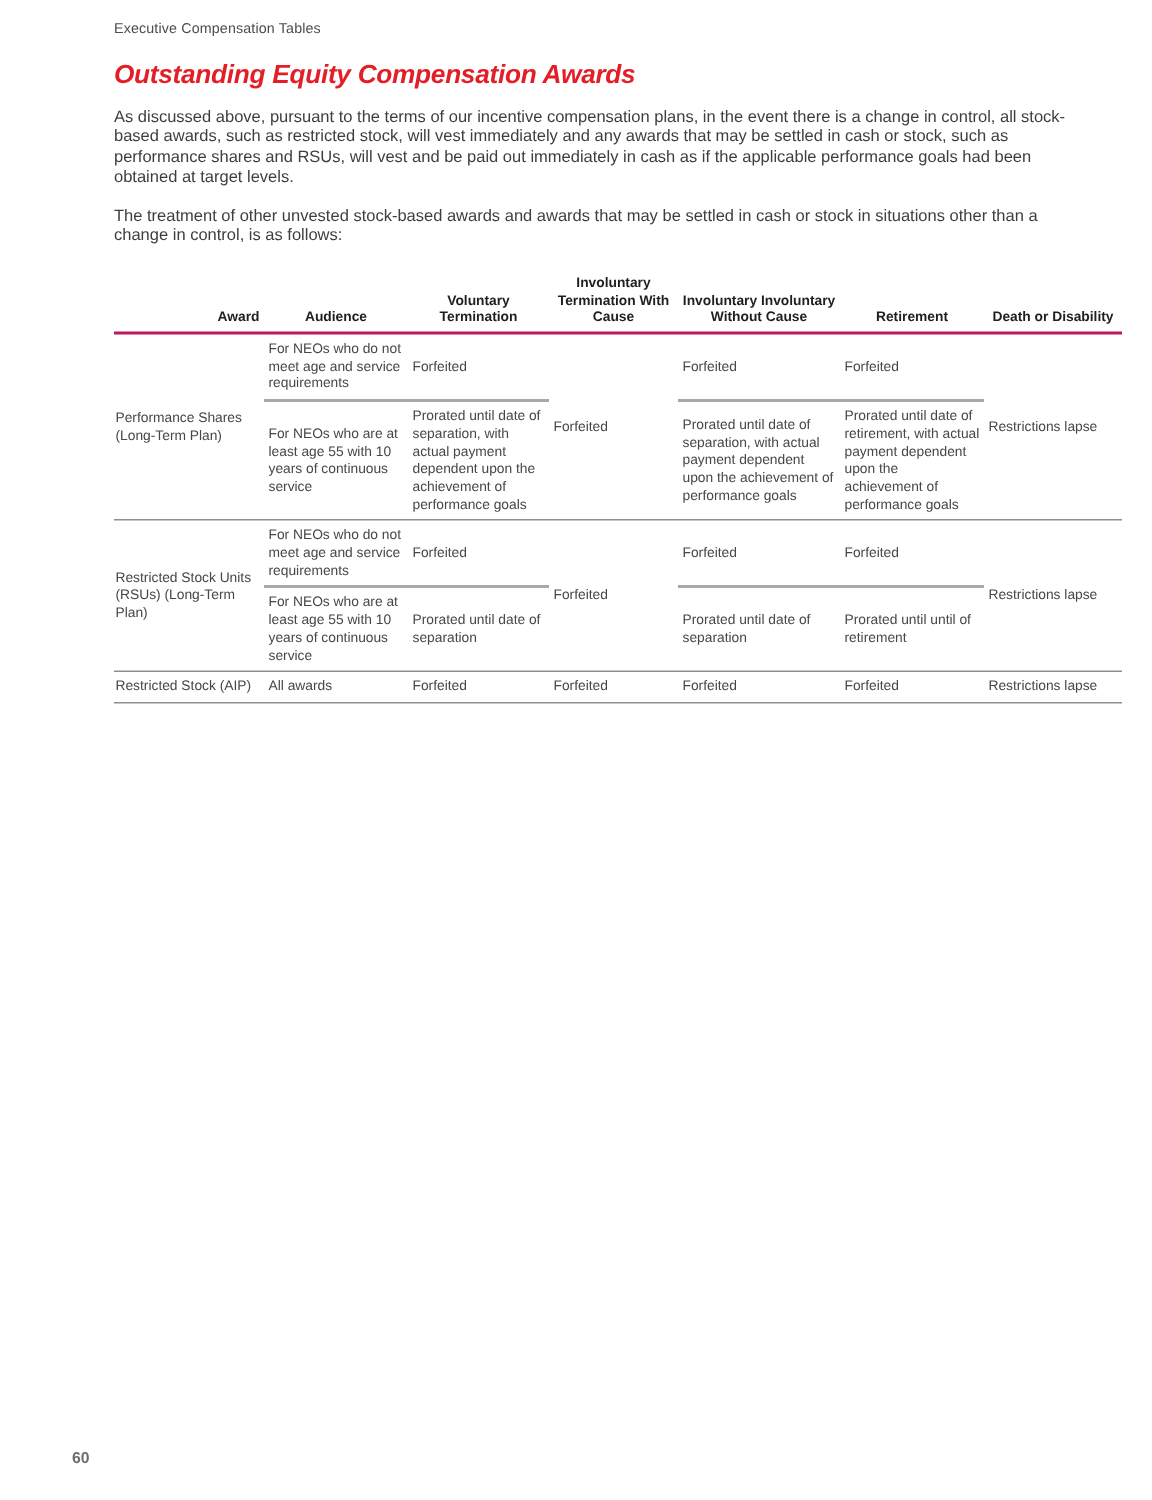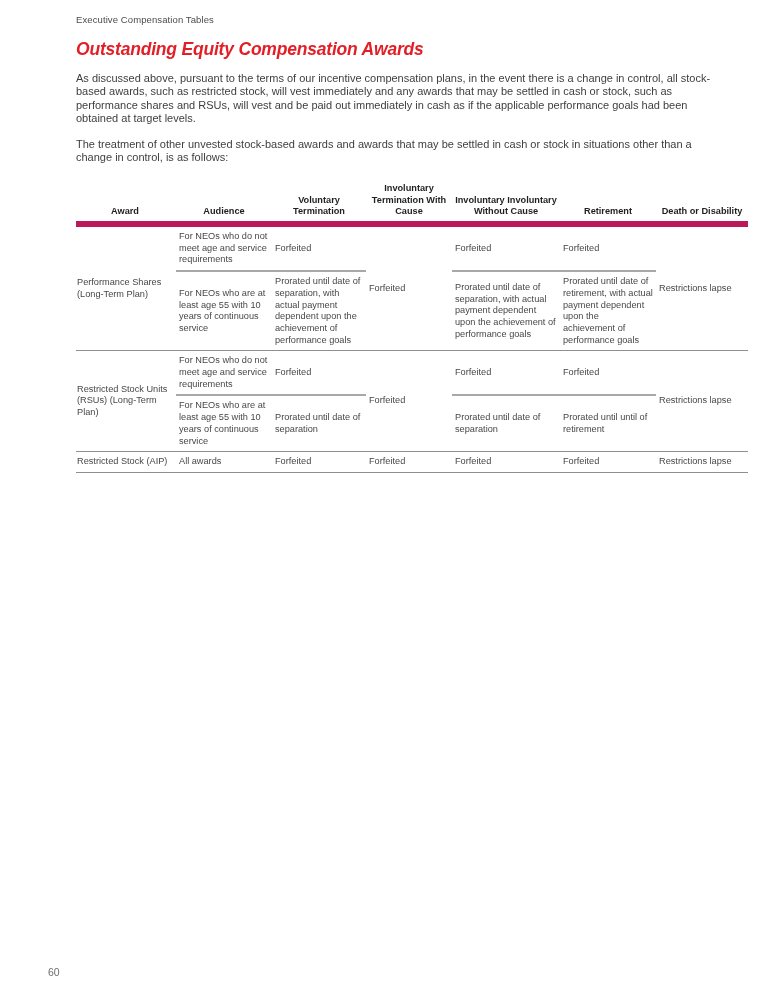--- a/index.html
+++ b/index.html
@@ -46,24 +46,24 @@
     border-bottom: 1.5px solid #8f8f8f;
   }
   .comp-table th {
     font-size: 9.2px;
     line-height: 11.2px;
     font-weight: bold;
     color: #1f1f1f;
     text-align: center;
     vertical-align: bottom;
     padding: 2px 3px 4px 3px;
-    border-bottom: 6px solid #be185d;
+    border-bottom: 2px solid #be185d;
   }
   .comp-table th.th-award {
-    text-align: center;
+    text-align: right;
     padding-left: 1px;
   }
   .comp-table td {
     font-size: 9.2px;
     line-height: 11.7px;
     color: #474747;
     text-align: left;
     vertical-align: middle;
     padding: 4px 3px;
   }
@@ -77,21 +77,21 @@
   }
   
   .comp-table tbody + tbody {
     border-top: 1px solid #8f8f8f;
   }
   .pagenum {
     position: absolute;
     left: 48px;
     bottom: 22px;
     font-size: 10.5px;
-    font-weight: normal;
+    font-weight: bold;
     color: #6d6d6d;
   }
 </style>
 </head>
 <body>
 
 <div class="content">
 
   <div class="eyebrow">Executive Compensation Tables</div>
 

